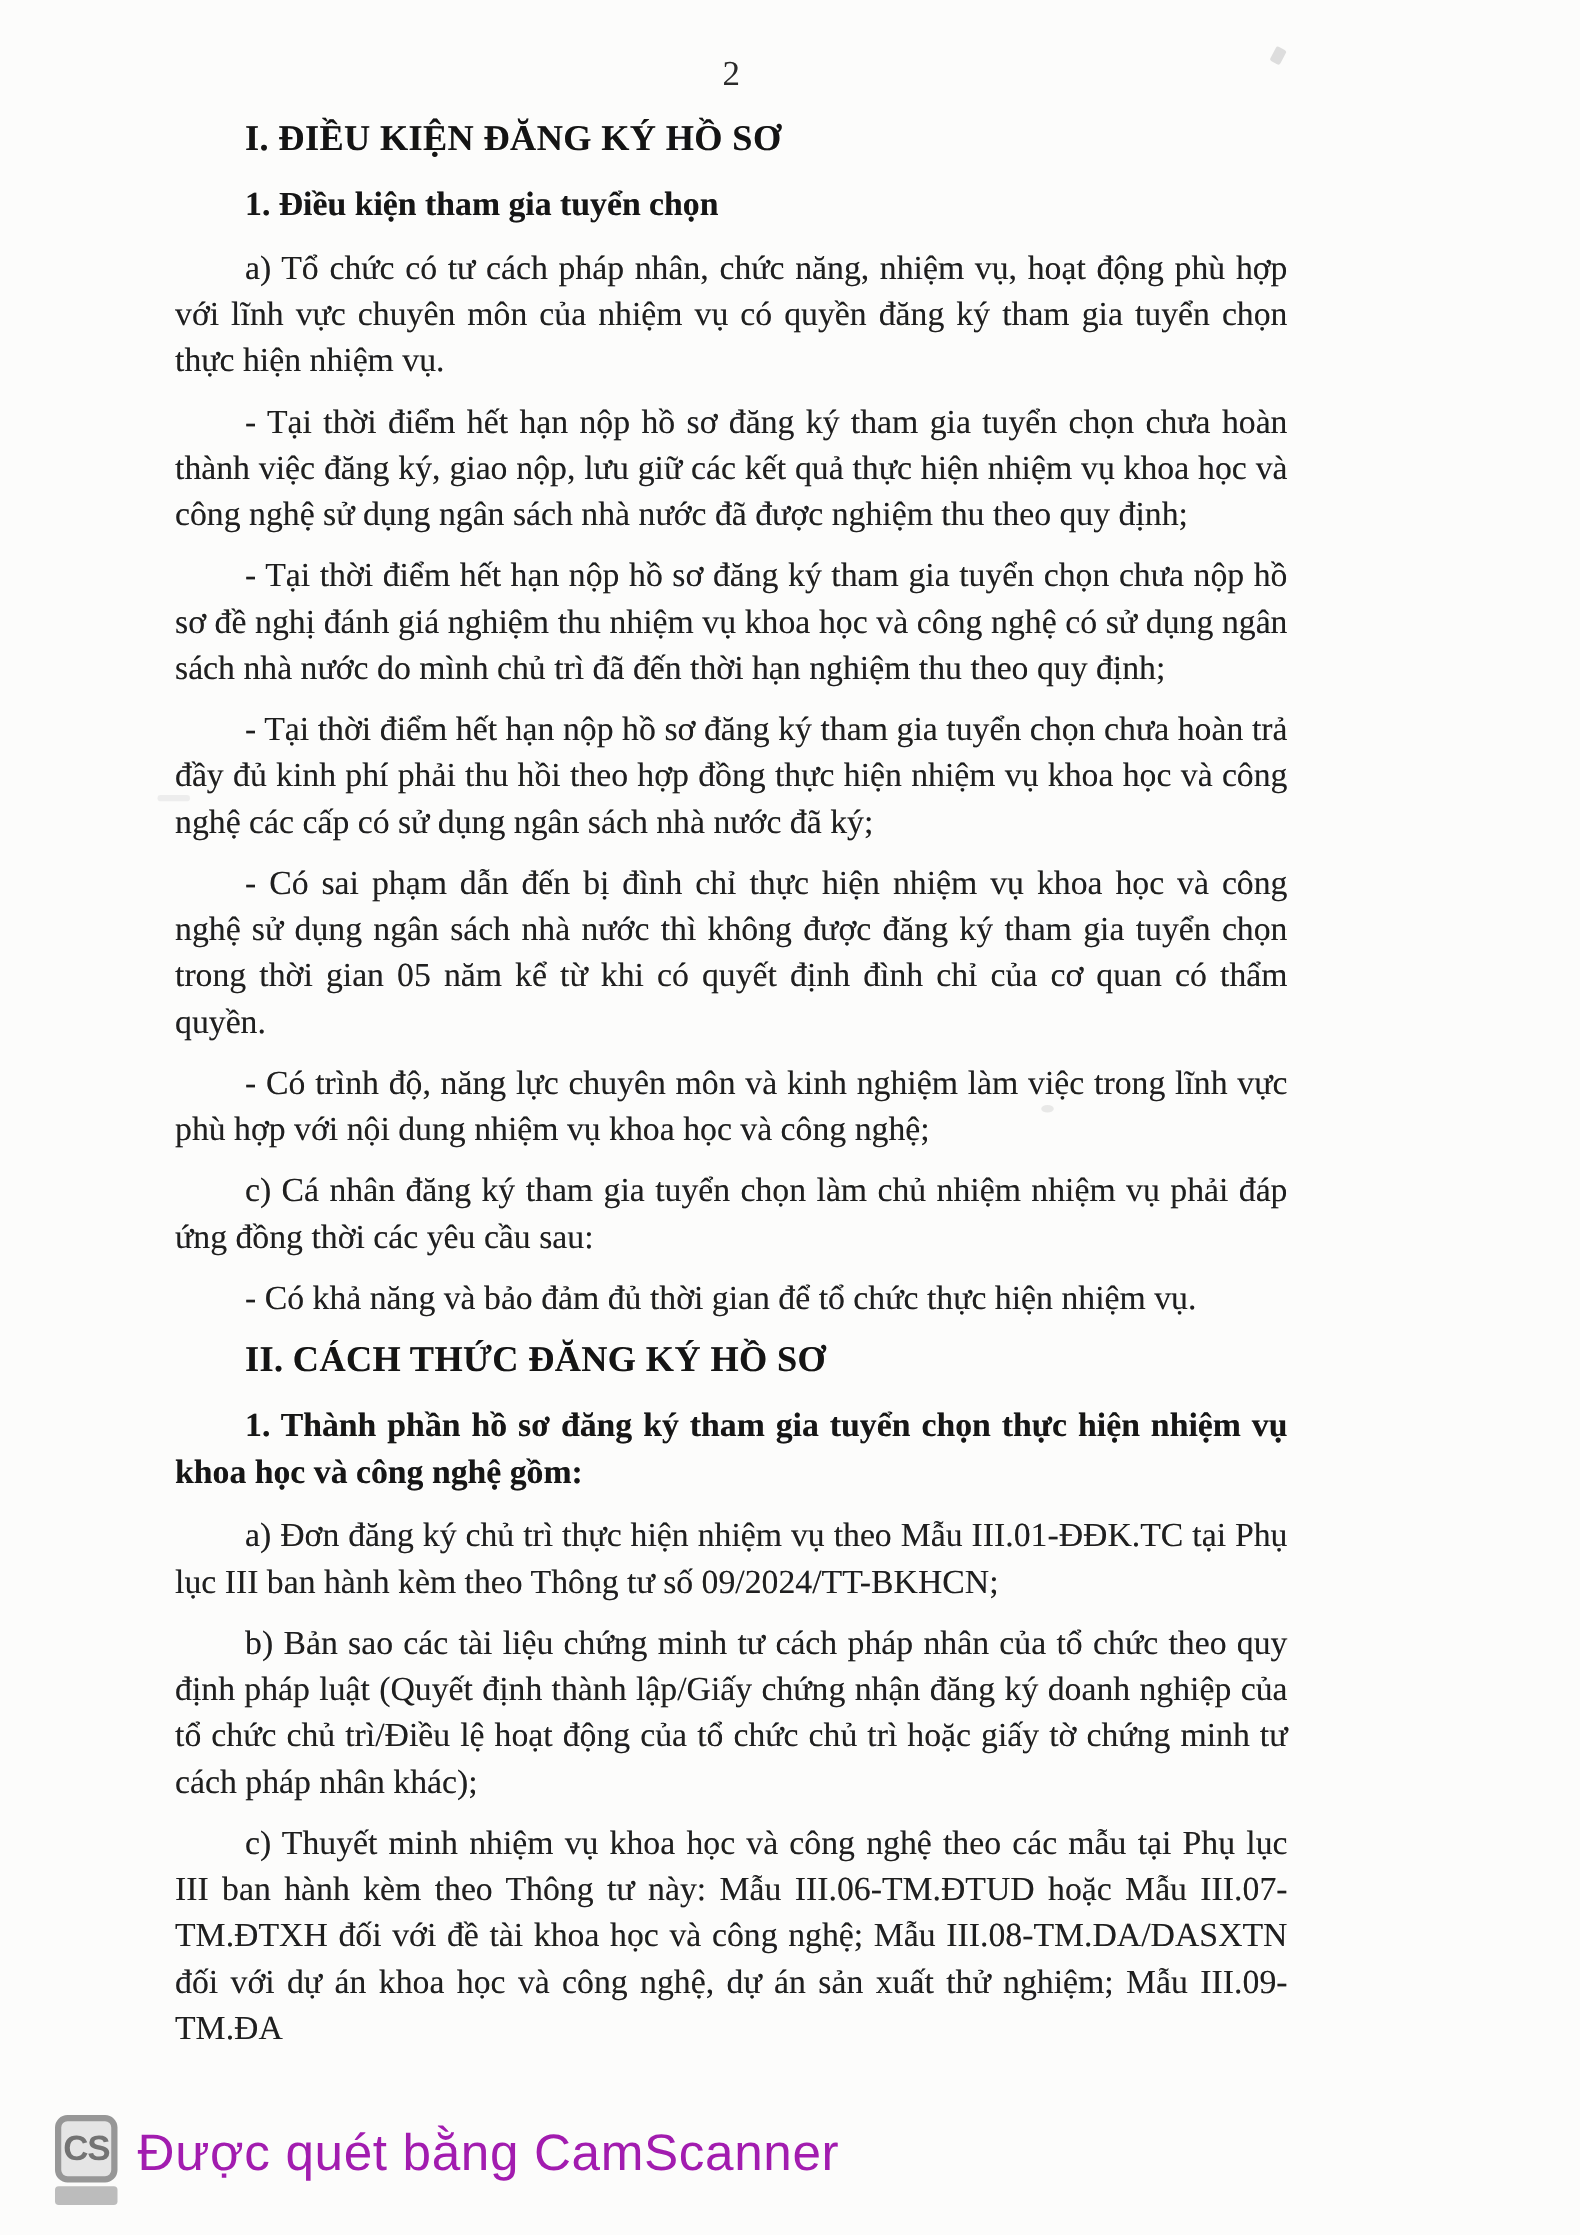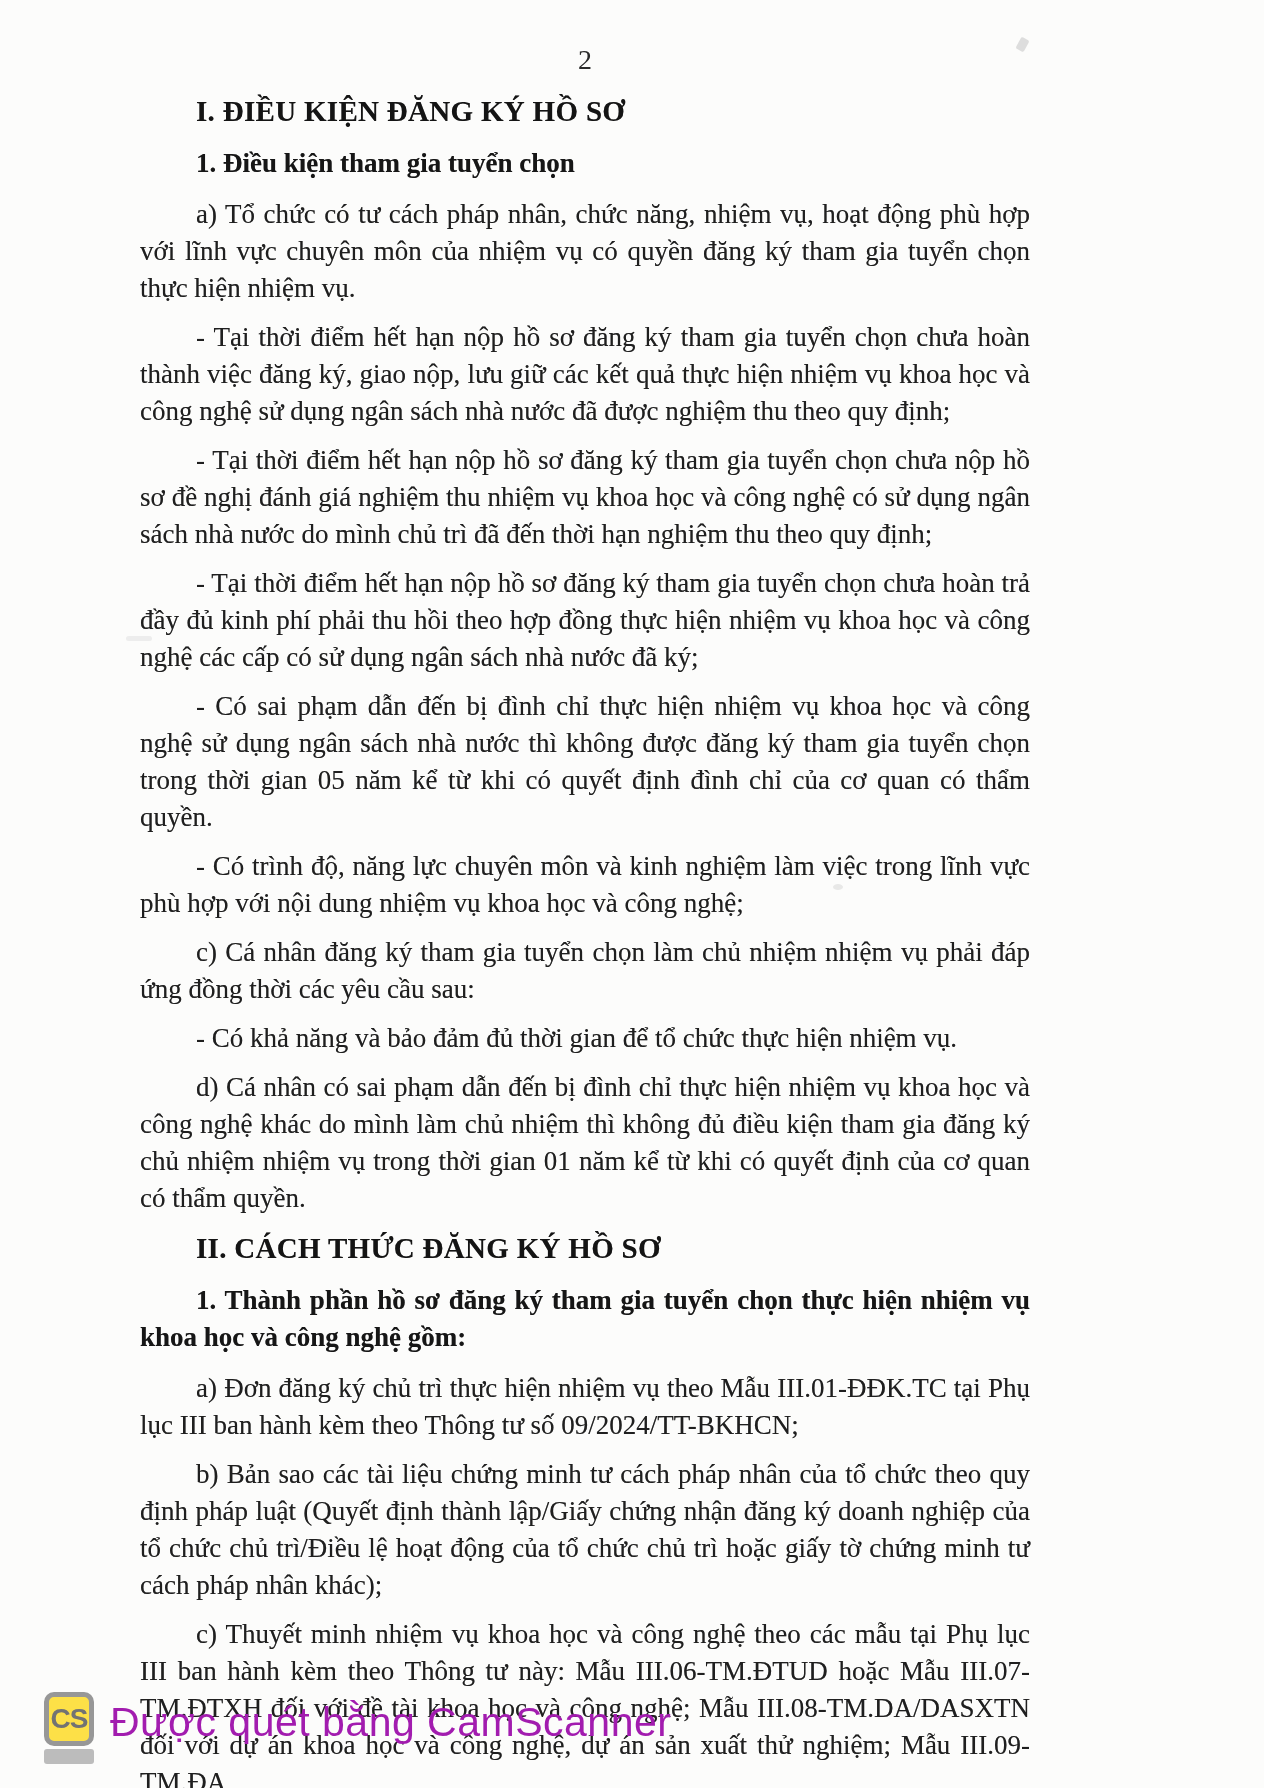--- a/index.html
+++ b/index.html
@@ -52,21 +52,21 @@
   
   .watermark{
     position:absolute;left:44px;top:1692px;
     display:flex;align-items:flex-start;gap:16px;
     font-family:"Liberation Sans","DejaVu Sans",sans-serif;
   }
   .cs-logo{width:50px;flex:0 0 auto;}
   .cs-box{
     height:44px;
     border:5px solid #979797;border-radius:10px;
-    background:#fde047;
+    background:#e5e5e5;
     color:#737373;font-weight:bold;font-size:28px;
     display:flex;align-items:center;justify-content:center;
     letter-spacing:-1px;
   }
   .cs-flap{
     height:15px;margin-top:3px;
     background:#bcbcbc;border-radius:3px;
   }
   .wm-text{
     font-size:41px;line-height:60px;
@@ -86,21 +86,20 @@
       <p class="section-heading">I. ĐIỀU KIỆN ĐĂNG KÝ HỒ SƠ</p>
       <p class="sub-heading">1. Điều kiện tham gia tuyển chọn</p>
       <p class="paragraph">a) Tổ chức có tư cách pháp nhân, chức năng, nhiệm vụ, hoạt động phù hợp với lĩnh vực chuyên môn của nhiệm vụ có quyền đăng ký tham gia tuyển chọn thực hiện nhiệm vụ.</p>
       <p class="paragraph">- Tại thời điểm hết hạn nộp hồ sơ đăng ký tham gia tuyển chọn chưa hoàn thành việc đăng ký, giao nộp, lưu giữ các kết quả thực hiện nhiệm vụ khoa học và công nghệ sử dụng ngân sách nhà nước đã được nghiệm thu theo quy định;</p>
       <p class="paragraph">- Tại thời điểm hết hạn nộp hồ sơ đăng ký tham gia tuyển chọn chưa nộp hồ sơ đề nghị đánh giá nghiệm thu nhiệm vụ khoa học và công nghệ có sử dụng ngân sách nhà nước do mình chủ trì đã đến thời hạn nghiệm thu theo quy định;</p>
       <p class="paragraph">- Tại thời điểm hết hạn nộp hồ sơ đăng ký tham gia tuyển chọn chưa hoàn trả đầy đủ kinh phí phải thu hồi theo hợp đồng thực hiện nhiệm vụ khoa học và công nghệ các cấp có sử dụng ngân sách nhà nước đã ký;</p>
       <p class="paragraph">- Có sai phạm dẫn đến bị đình chỉ thực hiện nhiệm vụ khoa học và công nghệ sử dụng ngân sách nhà nước thì không được đăng ký tham gia tuyển chọn trong thời gian 05 năm kể từ khi có quyết định đình chỉ của cơ quan có thẩm quyền.</p>
       <p class="paragraph">- Có trình độ, năng lực chuyên môn và kinh nghiệm làm việc trong lĩnh vực phù hợp với nội dung nhiệm vụ khoa học và công nghệ;</p>
       <p class="paragraph">c) Cá nhân đăng ký tham gia tuyển chọn làm chủ nhiệm nhiệm vụ phải đáp ứng đồng thời các yêu cầu sau:</p>
       <p class="paragraph">- Có khả năng và bảo đảm đủ thời gian để tổ chức thực hiện nhiệm vụ.</p>
-      <p class="paragraph">d) Cá nhân có sai phạm dẫn đến bị đình chỉ thực hiện nhiệm vụ khoa học và công nghệ khác do mình làm chủ nhiệm thì không đủ điều kiện tham gia đăng ký chủ nhiệm nhiệm vụ trong thời gian 01 năm kể từ khi có quyết định của cơ quan có thẩm quyền.</p>
       <p class="section-heading">II. CÁCH THỨC ĐĂNG KÝ HỒ SƠ</p>
       <p class="sub-heading">1. Thành phần hồ sơ đăng ký tham gia tuyển chọn thực hiện nhiệm vụ khoa học và công nghệ gồm:</p>
       <p class="paragraph">a) Đơn đăng ký chủ trì thực hiện nhiệm vụ theo Mẫu III.01-ĐĐK.TC tại Phụ lục III ban hành kèm theo Thông tư số 09/2024/TT-BKHCN;</p>
       <p class="paragraph">b) Bản sao các tài liệu chứng minh tư cách pháp nhân của tổ chức theo quy định pháp luật (Quyết định thành lập/Giấy chứng nhận đăng ký doanh nghiệp của tổ chức chủ trì/Điều lệ hoạt động của tổ chức chủ trì hoặc giấy tờ chứng minh tư cách pháp nhân khác);</p>
       <p class="paragraph">c) Thuyết minh nhiệm vụ khoa học và công nghệ theo các mẫu tại Phụ lục III ban hành kèm theo Thông tư này: Mẫu III.06-TM.ĐTUD hoặc Mẫu III.07-TM.ĐTXH đối với đề tài khoa học và công nghệ; Mẫu III.08-TM.DA/DASXTN đối với dự án khoa học và công nghệ, dự án sản xuất thử nghiệm; Mẫu III.09-TM.ĐA</p>
     </div>
 
   <span class="artifact a1"></span>
   <span class="artifact a2"></span>
   <span class="artifact a3"></span>

